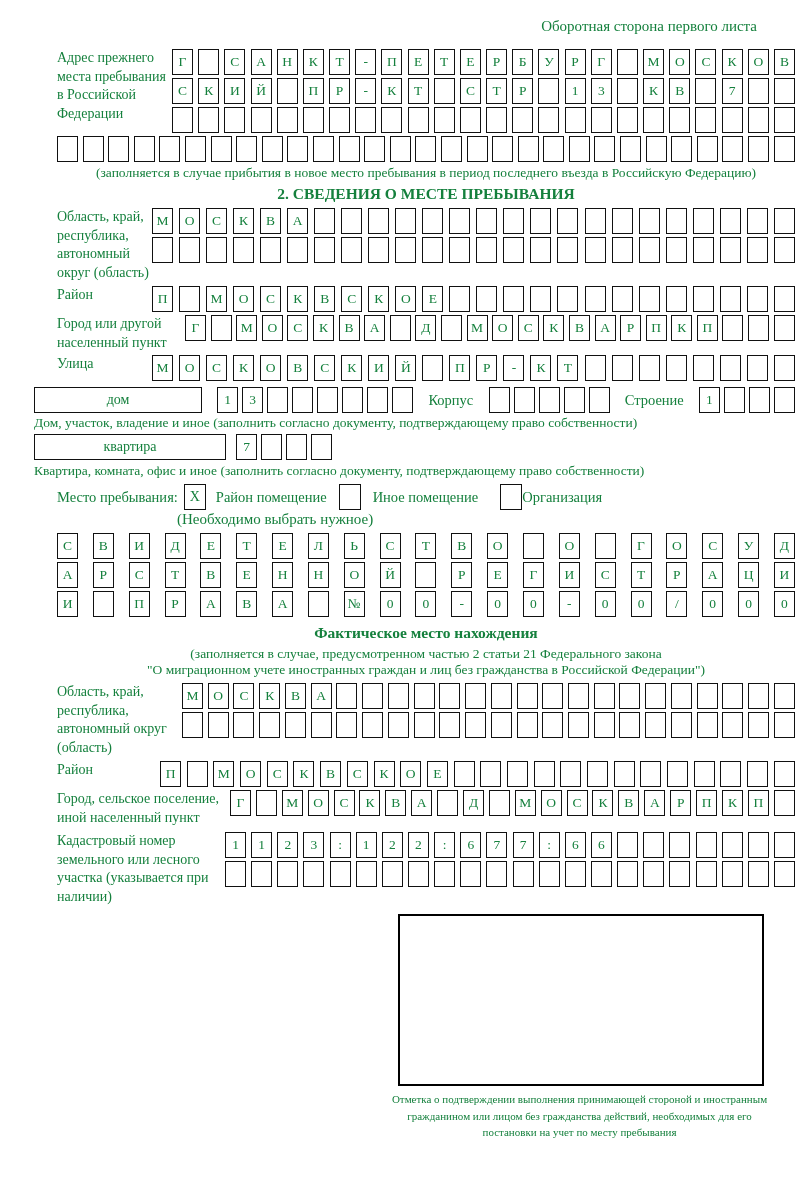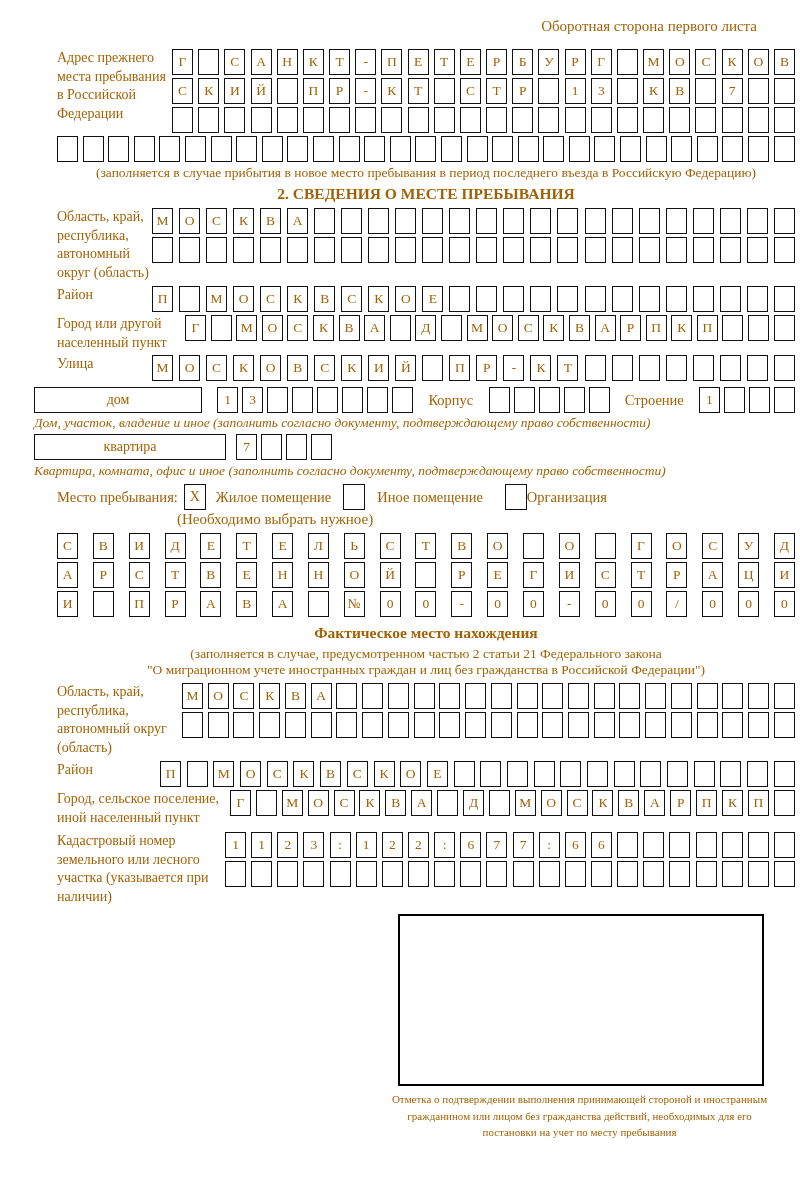--- a/index.html
+++ b/index.html
@@ -1,17 +1,17 @@
 <!DOCTYPE html>
 <html><head>
 <meta charset="utf-8">
 <style>
   html,body { margin:0; padding:0; background:#fff; }
   .sheet {
-    position:relative; width:800px; height:1180px; background:#fff; color:#a16207;
+    position:relative; width:800px; height:1180px; background:#fff; color:#15803d;
     font-family:"Liberation Serif","DejaVu Serif",serif; overflow:hidden;
   }
   .content { margin:0 5px 0 57px; }
   .hdr { margin-top:18px; text-align:right; padding-right:38px; font-size:15px; }
 
   .group { display:flex; align-items:flex-start; }
   .glabel { font-size:14px; line-height:18.5px; }
   .lw115 { flex:0 0 115px; } .lw95 { flex:0 0 95px; } .lw128 { flex:0 0 128px; }
   .lw197 { flex:0 0 197px; } .lw125 { flex:0 0 125px; } .lw103 { flex:0 0 103px; }
   .lw173 { flex:0 0 173px; } .lw168 { flex:0 0 168px; }
@@ -27,21 +27,21 @@
   .note { font-size:13.5px; }
   .note.center { text-align:center; }
   .sec-title { text-align:center; font-weight:bold; font-size:15.5px; }
   .subnote { text-align:center; font-size:13.5px; line-height:16px; }
 
   .wbox { height:24px; border:1.6px solid #111; display:flex; align-items:center;
           justify-content:center; font-size:14px; background:#fff; }
   .domrow { display:flex; align-items:center; justify-content:space-between; margin-left:-23px; }
   .kvrow  { display:flex; align-items:center; gap:10px; margin-left:-23px; }
   .inl-label { font-size:14.5px; white-space:nowrap; }
-  .outdent { margin-left:-23px;font-style:italic; }
+  .outdent { margin-left:-23px; }
 
   .mesto-row { display:flex; align-items:center; font-size:14.5px; }
   .chk { width:20px; height:24px; border:1.6px solid #111; display:flex; align-items:center;
          justify-content:center; font-size:14px; }
   .neob { margin-left:120px; width:430px; text-align:left; font-size:15px; }
 
   .stamp-box { margin-top:8px; margin-left:341px; width:362px; height:168px;
                border:2px solid #000; background:#fff; }
   .stamp-note { margin-top:5px; margin-left:330px; width:385px; text-align:center;
                 font-size:11px; line-height:16.5px; }
@@ -367,21 +367,21 @@
           <span class="cell"></span>
           <span class="cell"></span>
           <span class="cell"></span>
         </div>
     </div>
     <div class="note outdent mt3">Квартира, комната, офис и иное (заполнить согласно документу, подтверждающему право собственности)</div>
 
     <div class="mesto-row mt5">
       <span>Место пребывания:</span>
       <span class="chk" style="margin-left:6px">X</span>
-      <span style="margin-left:10px">Жилое помещение</span>
+      <span style="margin-left:10px">Район помещение</span>
       <span class="chk" style="margin-left:12px"></span>
       <span style="margin-left:12px">Иное помещение</span>
       <span class="chk" style="margin-left:22px"></span>
       <span style="">Организация</span>
     </div>
     <div class="neob mt1">(Необходимо выбрать нужное)</div>
 
     <div class="group mt5">
       <div class="grows">
         <div class="cellrow">

